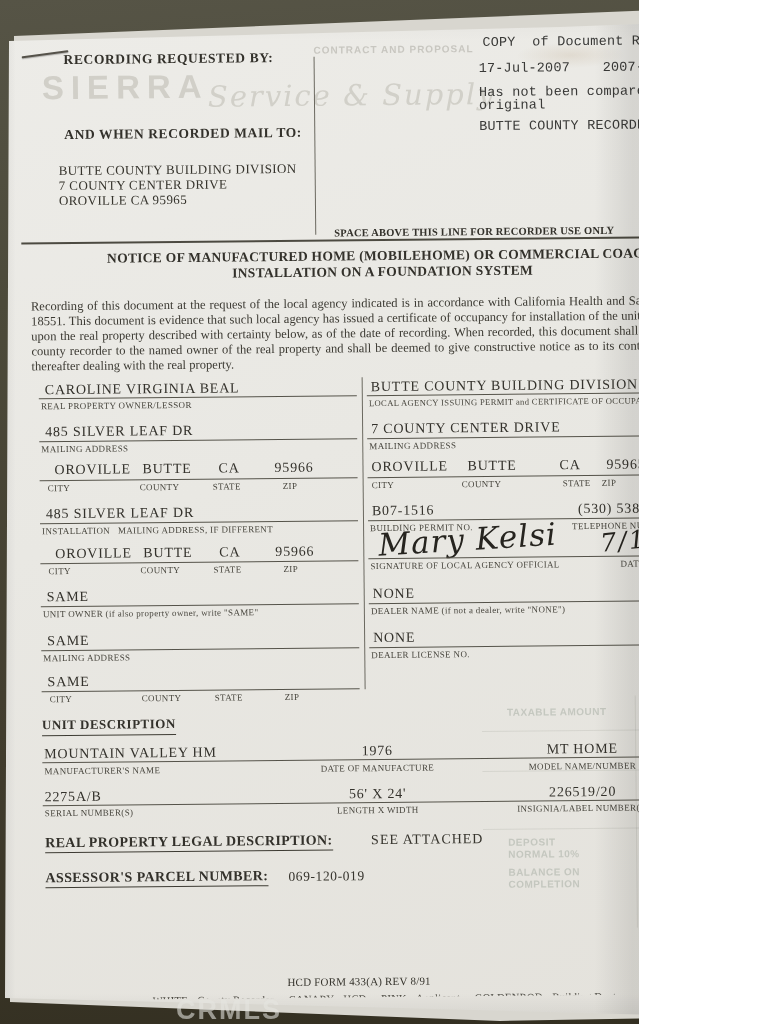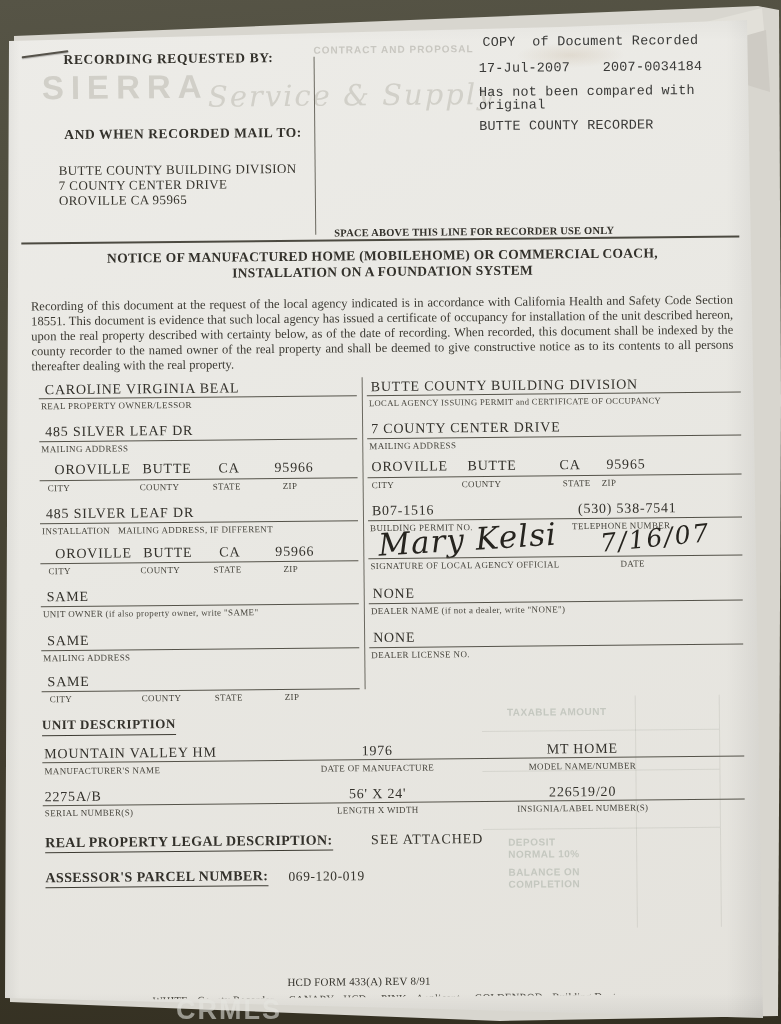--- a/index.html
+++ b/index.html
@@ -1,16 +1,16 @@
 <!DOCTYPE html>
 <html><head>
 <meta charset="utf-8">
 <style>
   html,body{margin:0;padding:0;}
-  .scene{position:relative;width:781px;height:1024px;overflow:hidden;
+  .scene{position:relative;width:639px;height:1024px;overflow:hidden;
     background:linear-gradient(175deg,#565446 0%,#4c4a3a 28%,#423d2e 68%,#332f21 100%);
     font-family:"Liberation Serif",serif;}
   .sheet{position:absolute;inset:0;}
   .sheet2{background:#d8d6cf;clip-path:polygon(14px 36px,758px 6px,779px 10px,781px 400px,778px 1016px,500px 1021px,10px 1002px);}
   .sheet3{background:#e2e0d9;clip-path:polygon(690px 26px,762px 8px,768px 72px,700px 54px);}
   .sheet4{background:#cecbc4;clip-path:polygon(723px 42px,766px 30px,770px 92px,731px 80px);}
   .paper{position:absolute;inset:0;
     background:linear-gradient(160deg,#edece8 0%,#e9e8e3 45%,#e4e2dc 100%);
     clip-path:polygon(9px 41px,560px 27px,747px 20px,754px 430px,763px 1018px,400px 1008px,5px 998px);}
   .paper::after{content:"";position:absolute;inset:0;pointer-events:none;

